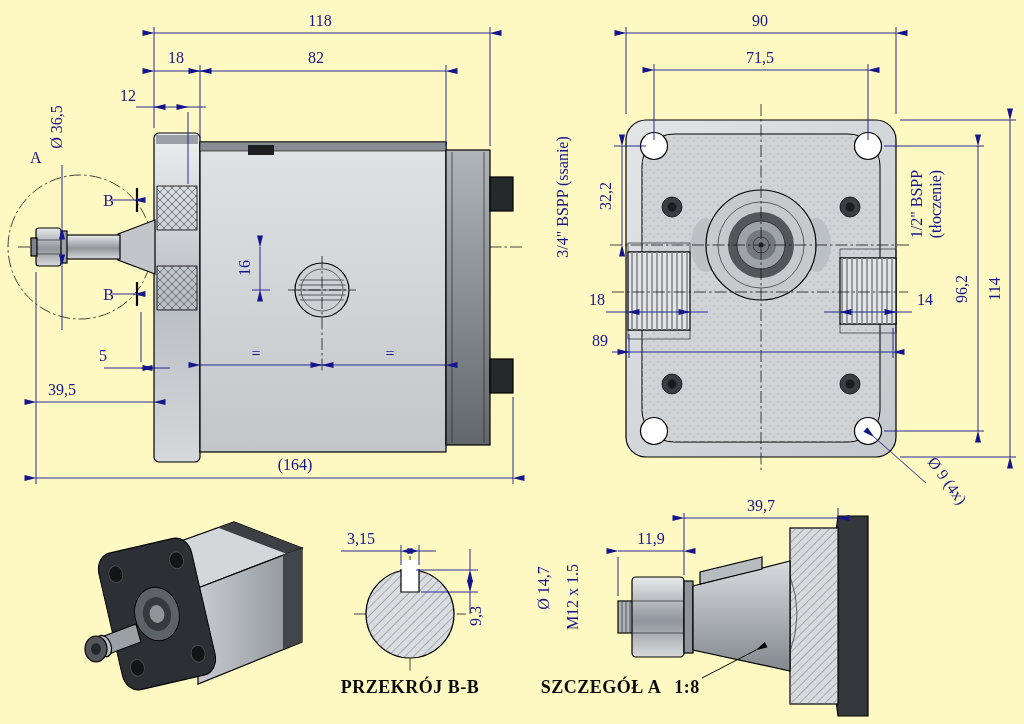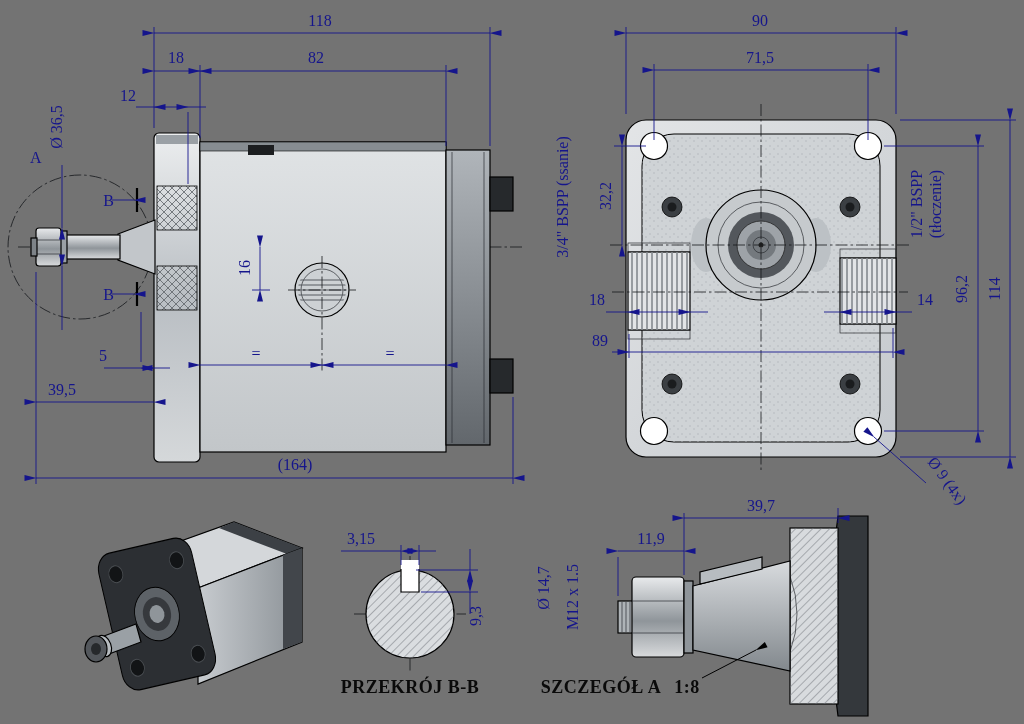--- a/index.html
+++ b/index.html
@@ -1,16 +1,16 @@
 <!DOCTYPE html>
 <html><head>
 <meta charset="utf-8">
 <style>
   html,body{margin:0;padding:0;background:#ffffff;}
-  #stage{position:relative;width:1024px;height:724px;background:#737373;overflow:hidden;}
+  #stage{position:relative;width:1024px;height:724px;background:#fef9c3;overflow:hidden;}
   svg{display:block;}
   text{user-select:none;}
   .ol{stroke:#000;stroke-width:1.2;}
   .thin{stroke:#2a2d30;stroke-width:0.7;fill:none;}
   .cl{stroke:#14161a;stroke-width:0.8;fill:none;stroke-dasharray:12 3 2.5 3;}
   .dim{stroke:#15158c;stroke-width:0.9;fill:none;}
   .dt{fill:#15158c;font-family:"Liberation Serif","DejaVu Serif",serif;font-size:16px;}
   .cap{fill:#0a0a0a;font-family:"Liberation Serif","DejaVu Serif",serif;font-size:18px;font-weight:600;letter-spacing:.5px;}
 </style>
 </head>

